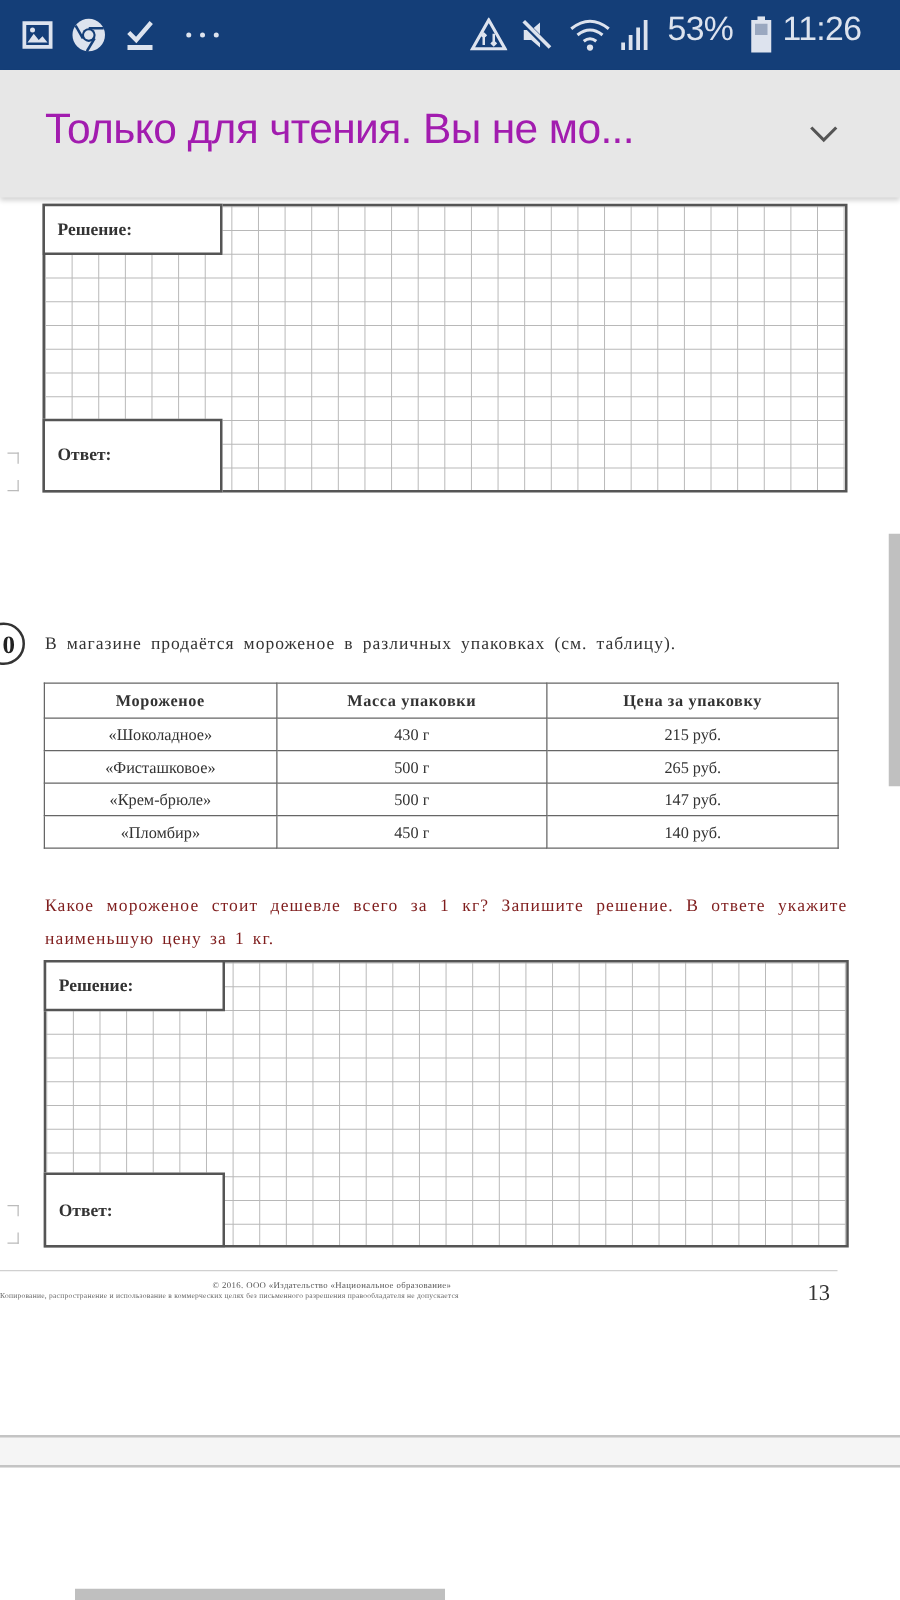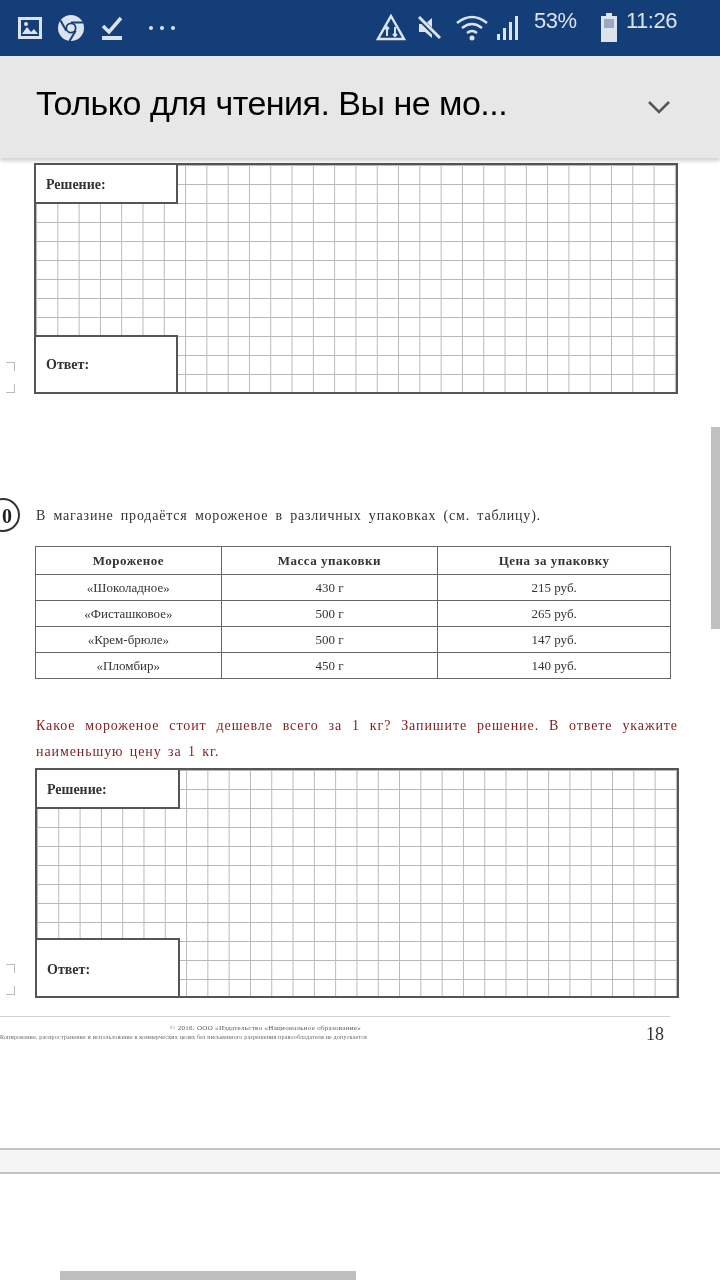--- a/index.html
+++ b/index.html
@@ -1,21 +1,21 @@
 <!DOCTYPE html>
 <html><head>
 <meta charset="utf-8">
 <style>
   html,body{margin:0;padding:0;}
   body{width:720px;height:1280px;position:relative;overflow:hidden;background:#ffffff;font-family:"Liberation Serif",serif;}
   .statusbar{position:absolute;left:0;top:0;width:720px;height:56px;background:#143e78;color:#dde3ee;}
   .sb-icon{position:absolute;top:14px;height:28px;display:flex;align-items:center;justify-content:center;}
-  .sb-text{position:absolute;top:8px;font-family:"Liberation Sans",sans-serif;font-size:22px;color:#dde3ee;letter-spacing:-0.5px;}
+  .sb-text{position:absolute;top:8px;font-family:"Liberation Sans",sans-serif;font-size:27px;color:#dde3ee;letter-spacing:-0.5px;}
   .banner{position:absolute;left:0;top:56px;width:720px;height:102px;background:#e7e7e7;box-shadow:0 3px 4px rgba(0,0,0,0.18);z-index:5;}
-  .banner-text{position:absolute;left:36px;top:28px;font-family:"Liberation Sans",sans-serif;font-size:34px;color:#000000;letter-spacing:-0.5px;white-space:nowrap;}
+  .banner-text{position:absolute;left:36px;top:28px;font-family:"Liberation Sans",sans-serif;font-size:34px;color:#a21caf;letter-spacing:-0.5px;white-space:nowrap;}
   .banner-chevron{position:absolute;left:646px;top:38px;width:26px;height:26px;}
   .gridbox{position:absolute;border:2px solid #555;background-color:#fff;
     background-image:linear-gradient(to right, #b8b8b8 1px, transparent 1px),linear-gradient(to bottom,#b8b8b8 1px, transparent 1px);
     background-size:21.3px 19px;}
   .labelbox{position:absolute;background:#fff;border:2px solid #555;font-family:"Liberation Serif",serif;font-weight:bold;font-size:14px;color:#333;padding-left:14px;}
   .labelbox span{position:absolute;left:10px;}
   .task-num{position:absolute;left:-14px;top:498px;width:34px;height:34px;border:2px solid #333;border-radius:50%;font-weight:bold;font-size:20px;line-height:32px;text-align:right;padding-right:6px;box-sizing:border-box;color:#222;}
   .task-text{position:absolute;left:36px;top:508px;font-size:14px;color:#333;letter-spacing:0.8px;word-spacing:3px;}
   table.ice{position:absolute;left:35px;top:546px;width:636px;border-collapse:collapse;font-size:13px;color:#333;}
   table.ice th, table.ice td{border:1.5px solid #666;text-align:center;height:25px;padding:0;}
@@ -169,19 +169,19 @@
   </div>
   <div class="labelbox" style="left:35px;top:938px;width:127px;height:56px;">
     <span style="top:22px;">Ответ:</span>
   </div>
   <div class="margin-mark" style="left:6px;top:964px;border-top:1px solid #bbb;"></div>
   <div class="margin-mark" style="left:6px;top:986px;border-bottom:1px solid #bbb;"></div>
 
   <div class="footer-line"></div>
   <div class="footer-copy">© 2016. ООО «Издательство «Национальное образование»</div>
   <div class="footer-legal">Копирование, распространение и использование в коммерческих целях без письменного разрешения правообладателя не допускается</div>
-  <div class="page-num">18</div>
+  <div class="page-num">13</div>
 </div>
 
 <div class="scrollbar"></div>
 
 <div class="bottom-bar"></div>
 <div class="bottom-thumb"></div>
 
 </body></html>

